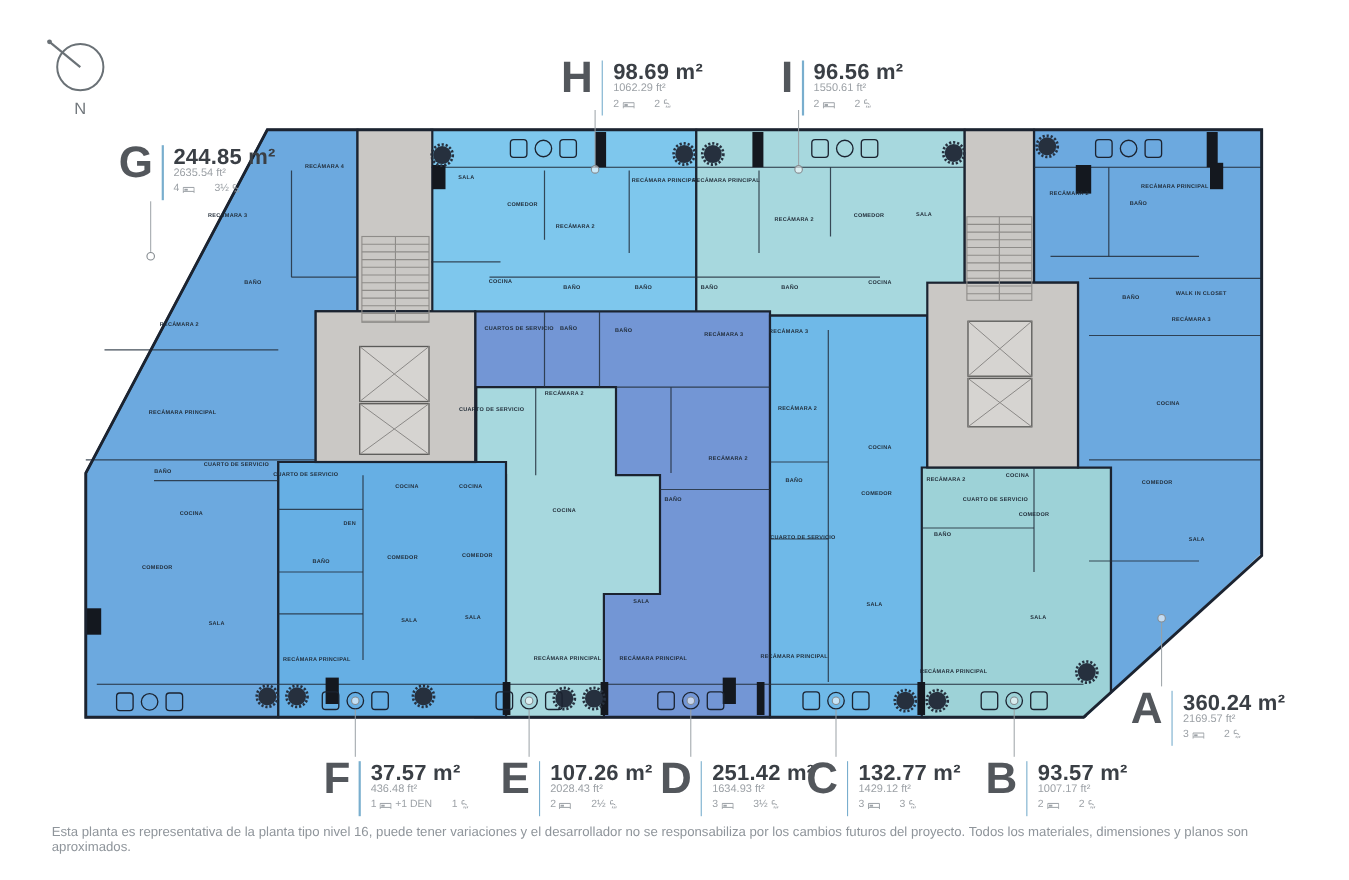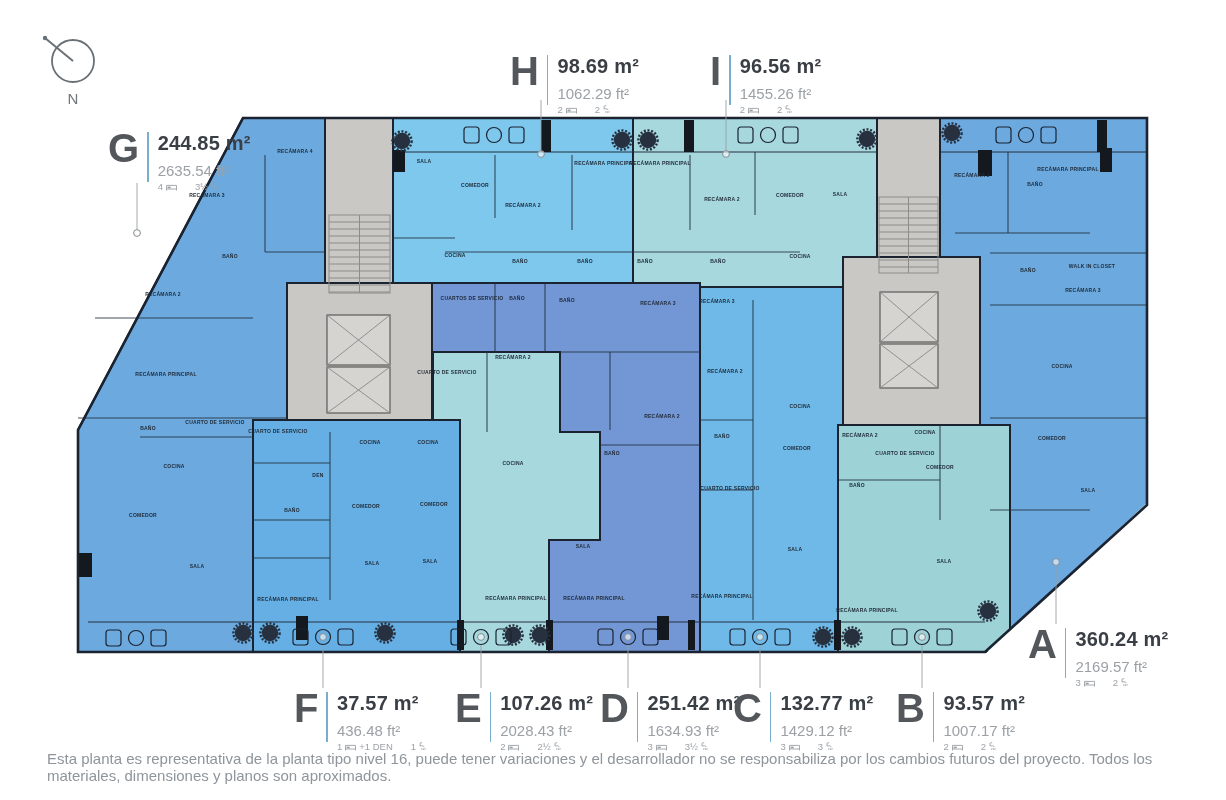--- a/index.html
+++ b/index.html
@@ -5,25 +5,25 @@
   html,body{margin:0;padding:0;background:#ffffff;width:1226px;height:800px;overflow:hidden;
     font-family:"Liberation Sans",sans-serif;}
   .canvas{position:relative;width:1226px;height:800px;background:#fff;}
   svg text{font-family:"Liberation Sans",sans-serif;}
   .room-label{font-size:5px;font-weight:600;letter-spacing:.25px;fill:#1f2a36;}
   .callout{position:absolute;display:flex;align-items:flex-start;gap:9px;cursor:pointer;}
   .co-letter{font-weight:800;font-size:40px;line-height:.82;color:#53575c;letter-spacing:-1px;}
   .co-div{width:1.5px;background:#79aece;min-height:50px;}
   .co-info{padding-top:1px;}
   .co-m2{font-weight:700;font-size:20px;line-height:1;color:#3a3f45;letter-spacing:.2px;}
-  .co-ft2{margin-top:10px;font-size:15px;line-height:1;color:#9ca1a6;}
+  .co-ft2{margin-top:0;font-size:10px;line-height:1;color:#9ca1a6;}
   .co-specs{margin-top:4px;display:flex;align-items:center;gap:3px;font-size:9.5px;line-height:1;color:#9ca1a6;}
   .spec-gap{display:inline-block;width:12px;}
   .footer{position:absolute;left:47px;top:750px;width:1140px;}
-  .footer p{margin:0 0 6px 0;font-size:15px;line-height:1.15;color:#8f959b;}
+  .footer p{margin:0 0 6px 0;font-size:12px;line-height:1.15;color:#8f959b;}
   .compass{position:absolute;left:28px;top:28px;}
 </style>
 </head>
 <body>
 
 <div class="canvas">
 
   <svg id="plan-svg" width="1226" height="800">
     <g id="g-units">
         <polygon points="243,118 325,118 325,283 287,283 287,420 253,420 253,652 78,652 78,430" fill="#6ca9df" stroke="#1b2330" stroke-width="2" stroke-linejoin="miter"></polygon>
@@ -349,21 +349,21 @@
           </svg>
         </div>
       </div>
     </div>
 
     <div class="callout" style="left: 710px; top: 55px;">
       <div class="co-letter">I</div>
       <div class="co-div"></div>
       <div class="co-info">
         <div class="co-m2">96.56 m²</div>
-        <div class="co-ft2">1455.26 ft²</div>
+        <div class="co-ft2">1550.61 ft²</div>
         <div class="co-specs">
           <span class="sp-beds">2</span>
           <svg width="11" height="8" viewBox="0 0 11 8">
             <path d="M0.5 7.5 V2.4 H10.5 V7.5" fill="none" stroke="#9ca1a6" stroke-width="0.9"></path>
             <rect x="1.6" y="3.6" width="3.1" height="1.7" fill="#9ca1a6"></rect>
             <line x1="0.5" y1="6" x2="10.5" y2="6" stroke="#9ca1a6" stroke-width="0.9"></line>
           </svg>
 
           <span class="spec-gap"></span>
           <span class="sp-baths">2</span>

